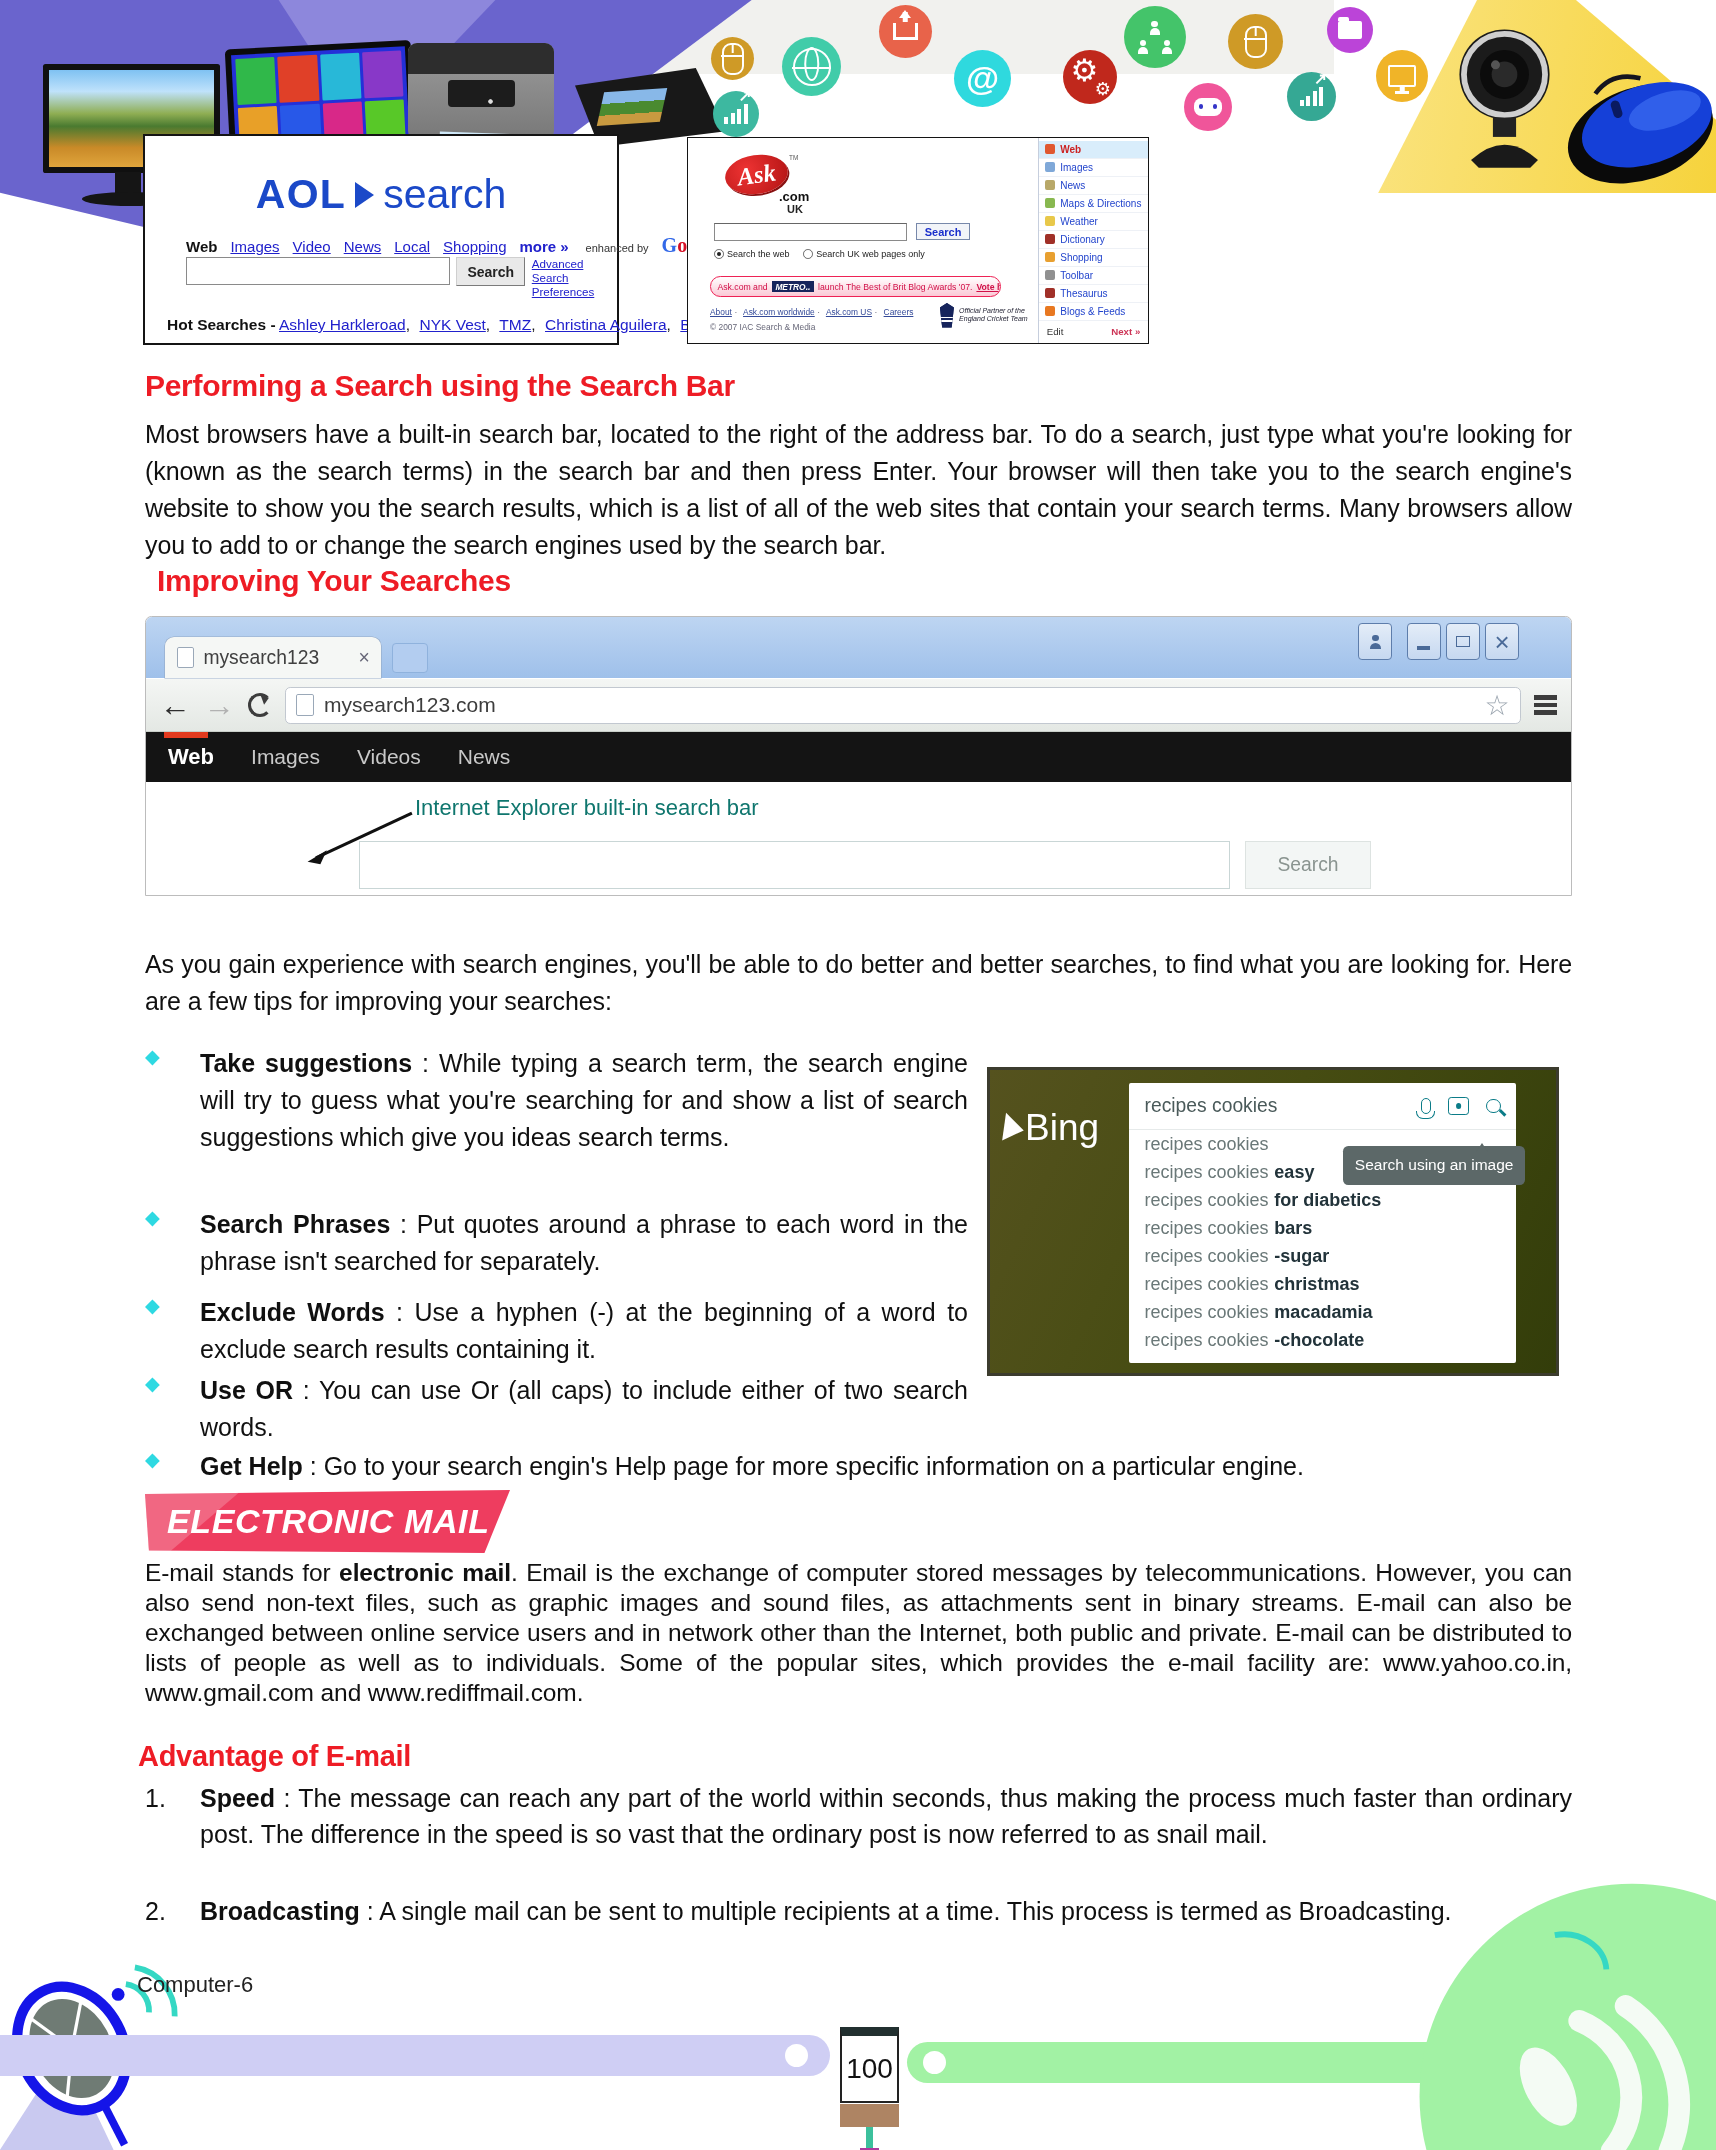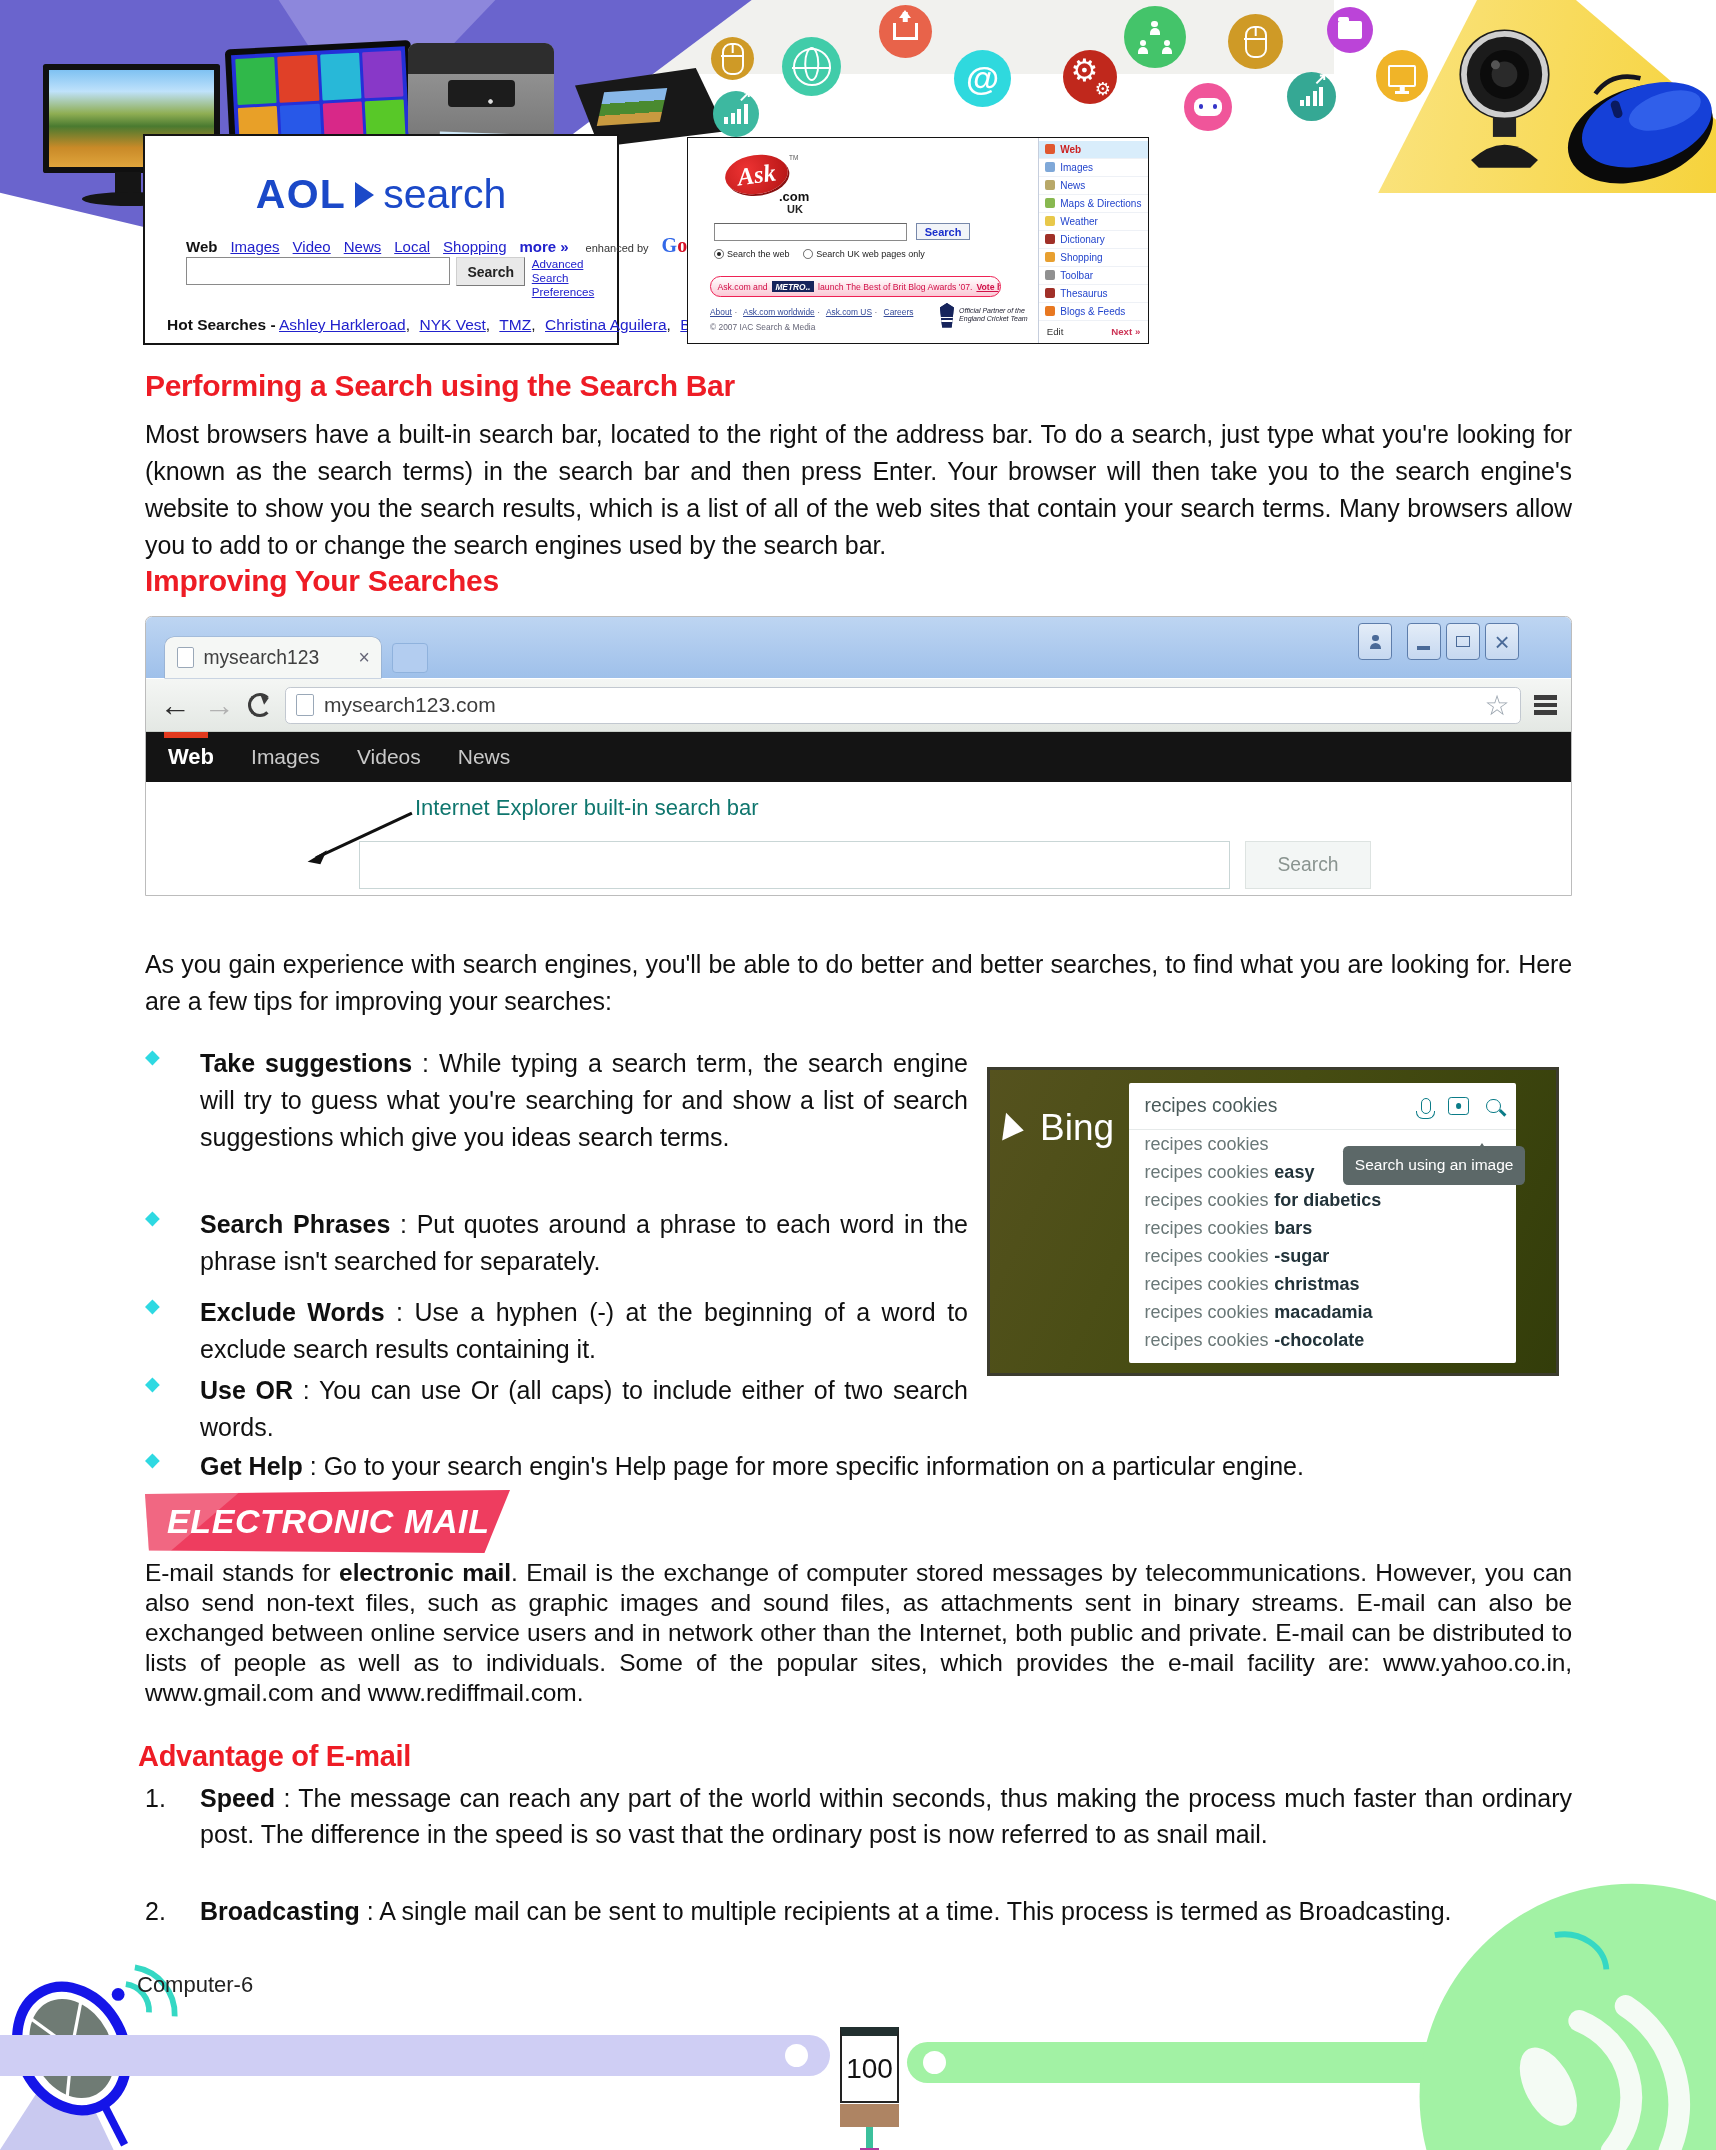--- a/index.html
+++ b/index.html
@@ -203,21 +203,21 @@
   .tip{position:absolute;left:145px;display:flex}
   .tip .dia{width:55px;flex:none}
   .tip .dia::before{content:'\25C6';font-size:19.3px;color:#2ed9e2}
   .tip .txt{font-size:25px;line-height:37px;text-align:justify;color:#101010}
   .tip .txt b{font-weight:bold}
   .tw{width:768px}.twide{width:1372px}
 
   
   .bing{position:absolute;left:987px;top:1067px;width:572px;height:309px;border:3.9px solid #3c3c2e;box-sizing:border-box;
         background:linear-gradient(115deg,#55521e 0%,#464c12 45%,#333d0a 100%)}
-  .bing-logo{position:absolute;left:14px;top:37px;display:flex;align-items:center;gap:16px;color:#fff;font-size:37px}
+  .bing-logo{position:absolute;left:14px;top:37px;display:flex;align-items:center;gap:1px;color:#fff;font-size:37px}
   .bchev{width:0;height:0;border-left:20.6px solid #fff;border-top:15.5px solid transparent;border-bottom:13px solid transparent;transform:rotate(8deg)}
   .bpanel{position:absolute;left:139px;top:13px;width:387px;height:280px;background:#fff;border-radius:1.9px}
   .brow1{height:46px;display:flex;align-items:center;gap:17px;padding:0 15.5px;border-bottom:1.3px solid #e6eaea}
   .brow1 .q{font-size:19.3px;color:#4a5a5a;flex:1}
   .bi-mic{position:relative;width:8.4px;height:14px;border:1.9px solid #0b7c88;border-radius:5.2px}
   .bi-mic::after{content:'';position:absolute;left:-5.2px;right:-5.2px;bottom:-5.8px;height:7px;border:1.9px solid #0b7c88;border-top:none;border-radius:0 0 7px 7px}
   .bi-cam{position:relative;width:19.3px;height:16px;border:1.9px solid #0b7c88;border-radius:3.2px}
   .bi-cam::before{content:'';position:absolute;left:50%;top:50%;transform:translate(-50%,-50%);width:5.8px;height:5.8px;border-radius:50%;background:#0b7c88}
   .bi-mag{position:relative;width:12.2px;height:12.2px;border:1.9px solid #0b7c88;border-radius:50%}
   .bi-mag::after{content:'';position:absolute;right:-4.5px;bottom:-4.5px;width:2.6px;height:7.7px;background:#0b7c88;transform:rotate(-45deg)}
@@ -480,21 +480,21 @@
         </div>
       <div class="sedit">
         <span>Edit</span>
         <span class="nxt">Next »</span>
       </div>
     </div>
   </div>
 
   <div class="h-red" style="left:145px;top:369px">Performing a Search using the Search Bar</div>
   <div class="para" style="left:145px;top:416px;width:1427px">Most browsers have a built-in search bar, located to the right of the address bar. To do a search, just type what you're looking for (known as the search terms) in the search bar and then press Enter. Your browser will then take you to the search engine's website to show you the search results, which is a list of all of the web sites that contain your search terms. Many browsers allow you to add to or change the search engines used by the search bar.</div>
-  <div class="h-red" style="left:145px;top:564px">Improving Your Searches</div>
+  <div class="h-red" style="left:157px;top:564px">Improving Your Searches</div>
 
   <div class="chrome">
     <div class="c-title">
       <div class="winbtns">
         <span class="wb person">
             <span class="wg-person"></span>
           </span>
         <span class="wb">
             <span class="wg-min"></span>
           </span>

